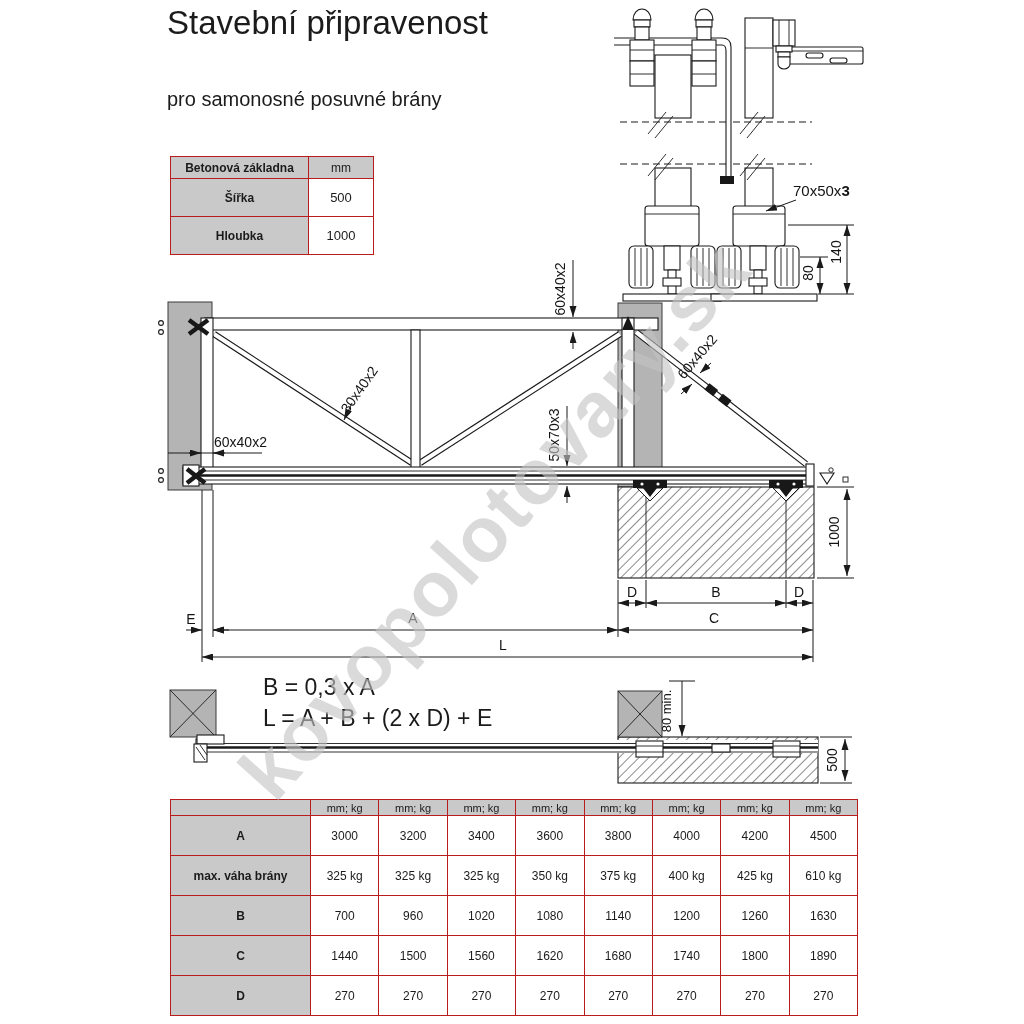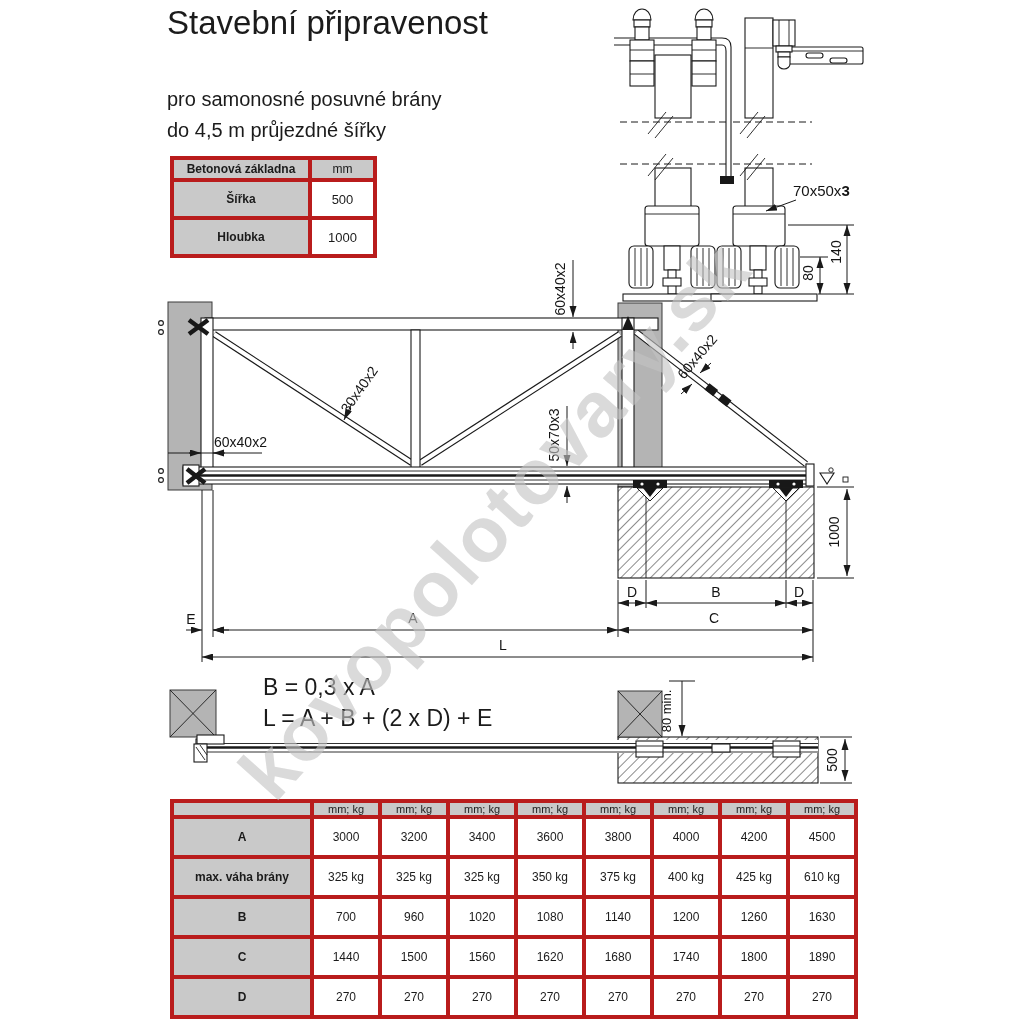--- a/index.html
+++ b/index.html
@@ -8,21 +8,21 @@
   .abs{position:absolute;}
   .title{left:167px;top:4px;font-size:33px;letter-spacing:0;z-index:3;}
   .subtitle{left:167px;top:84px;font-size:20px;line-height:31px;z-index:3;}
   .formulas{left:263px;top:672px;font-size:23px;line-height:31px;z-index:3;}
   .watermark{left:0;top:0;width:1024px;height:1024px;pointer-events:none;z-index:4;}
   .watermark span{position:absolute;left:495px;top:520px;transform:translate(-50%,-50%) rotate(-48deg);
         font-size:78px;font-weight:bold;letter-spacing:2px;color:#c4c4c4;opacity:.62;white-space:nowrap;}
   svg.drawing{position:absolute;left:0;top:0;z-index:2;}
   
   table{border-collapse:collapse;table-layout:fixed;z-index:3;position:absolute;}
-  td{border:4px solid #b91c1c;text-align:center;vertical-align:middle;padding:0;box-sizing:border-box;}
+  td{border:1px solid #b91c1c;text-align:center;vertical-align:middle;padding:0;box-sizing:border-box;}
   .gcell{background:#c9c9c9;}
   .wcell{background:#fff;}
   .ftable{left:170px;top:156px;width:203px;}
   .ftable td{height:38px;font-size:13px;}
   .ftable tr.hd td{height:22px;font-size:12px;}
   .ftable td.lbl{font-weight:bold;font-size:12px;}
   .stable{left:170px;top:799px;width:688px;}
   .stable tr.hd td{height:16px;font-size:11px;}
   .stable td{height:40px;font-size:12px;}
   .stable td.lbl{font-weight:bold;}
@@ -293,21 +293,20 @@
       <line class="dim" x1="820" y1="737" x2="852" y2="737"></line>
       <line class="dim" x1="820" y1="783" x2="852" y2="783"></line>
       <line class="dim" x1="845" y1="739" x2="845" y2="781" marker-start="url(#arrR)" marker-end="url(#arr)"></line>
       <text class="t14" text-anchor="middle" x="837" y="760" transform="rotate(-90 837 760)">500</text>
     </g>
   </svg>
 
   <div class="abs title">Stavební připravenost</div>
   <div class="abs subtitle">
     <div>pro samonosné posuvné brány</div>
-    <div>do 4,5 m průjezdné šířky</div>
   </div>
   <div class="abs formulas">
     <div>B = 0,3 x A</div>
     <div>L = A + B + (2 x D) + E</div>
   </div>
 
   <table class="ftable">
     <colgroup>
         <col style="width:138px">
         <col style="width:65px">

